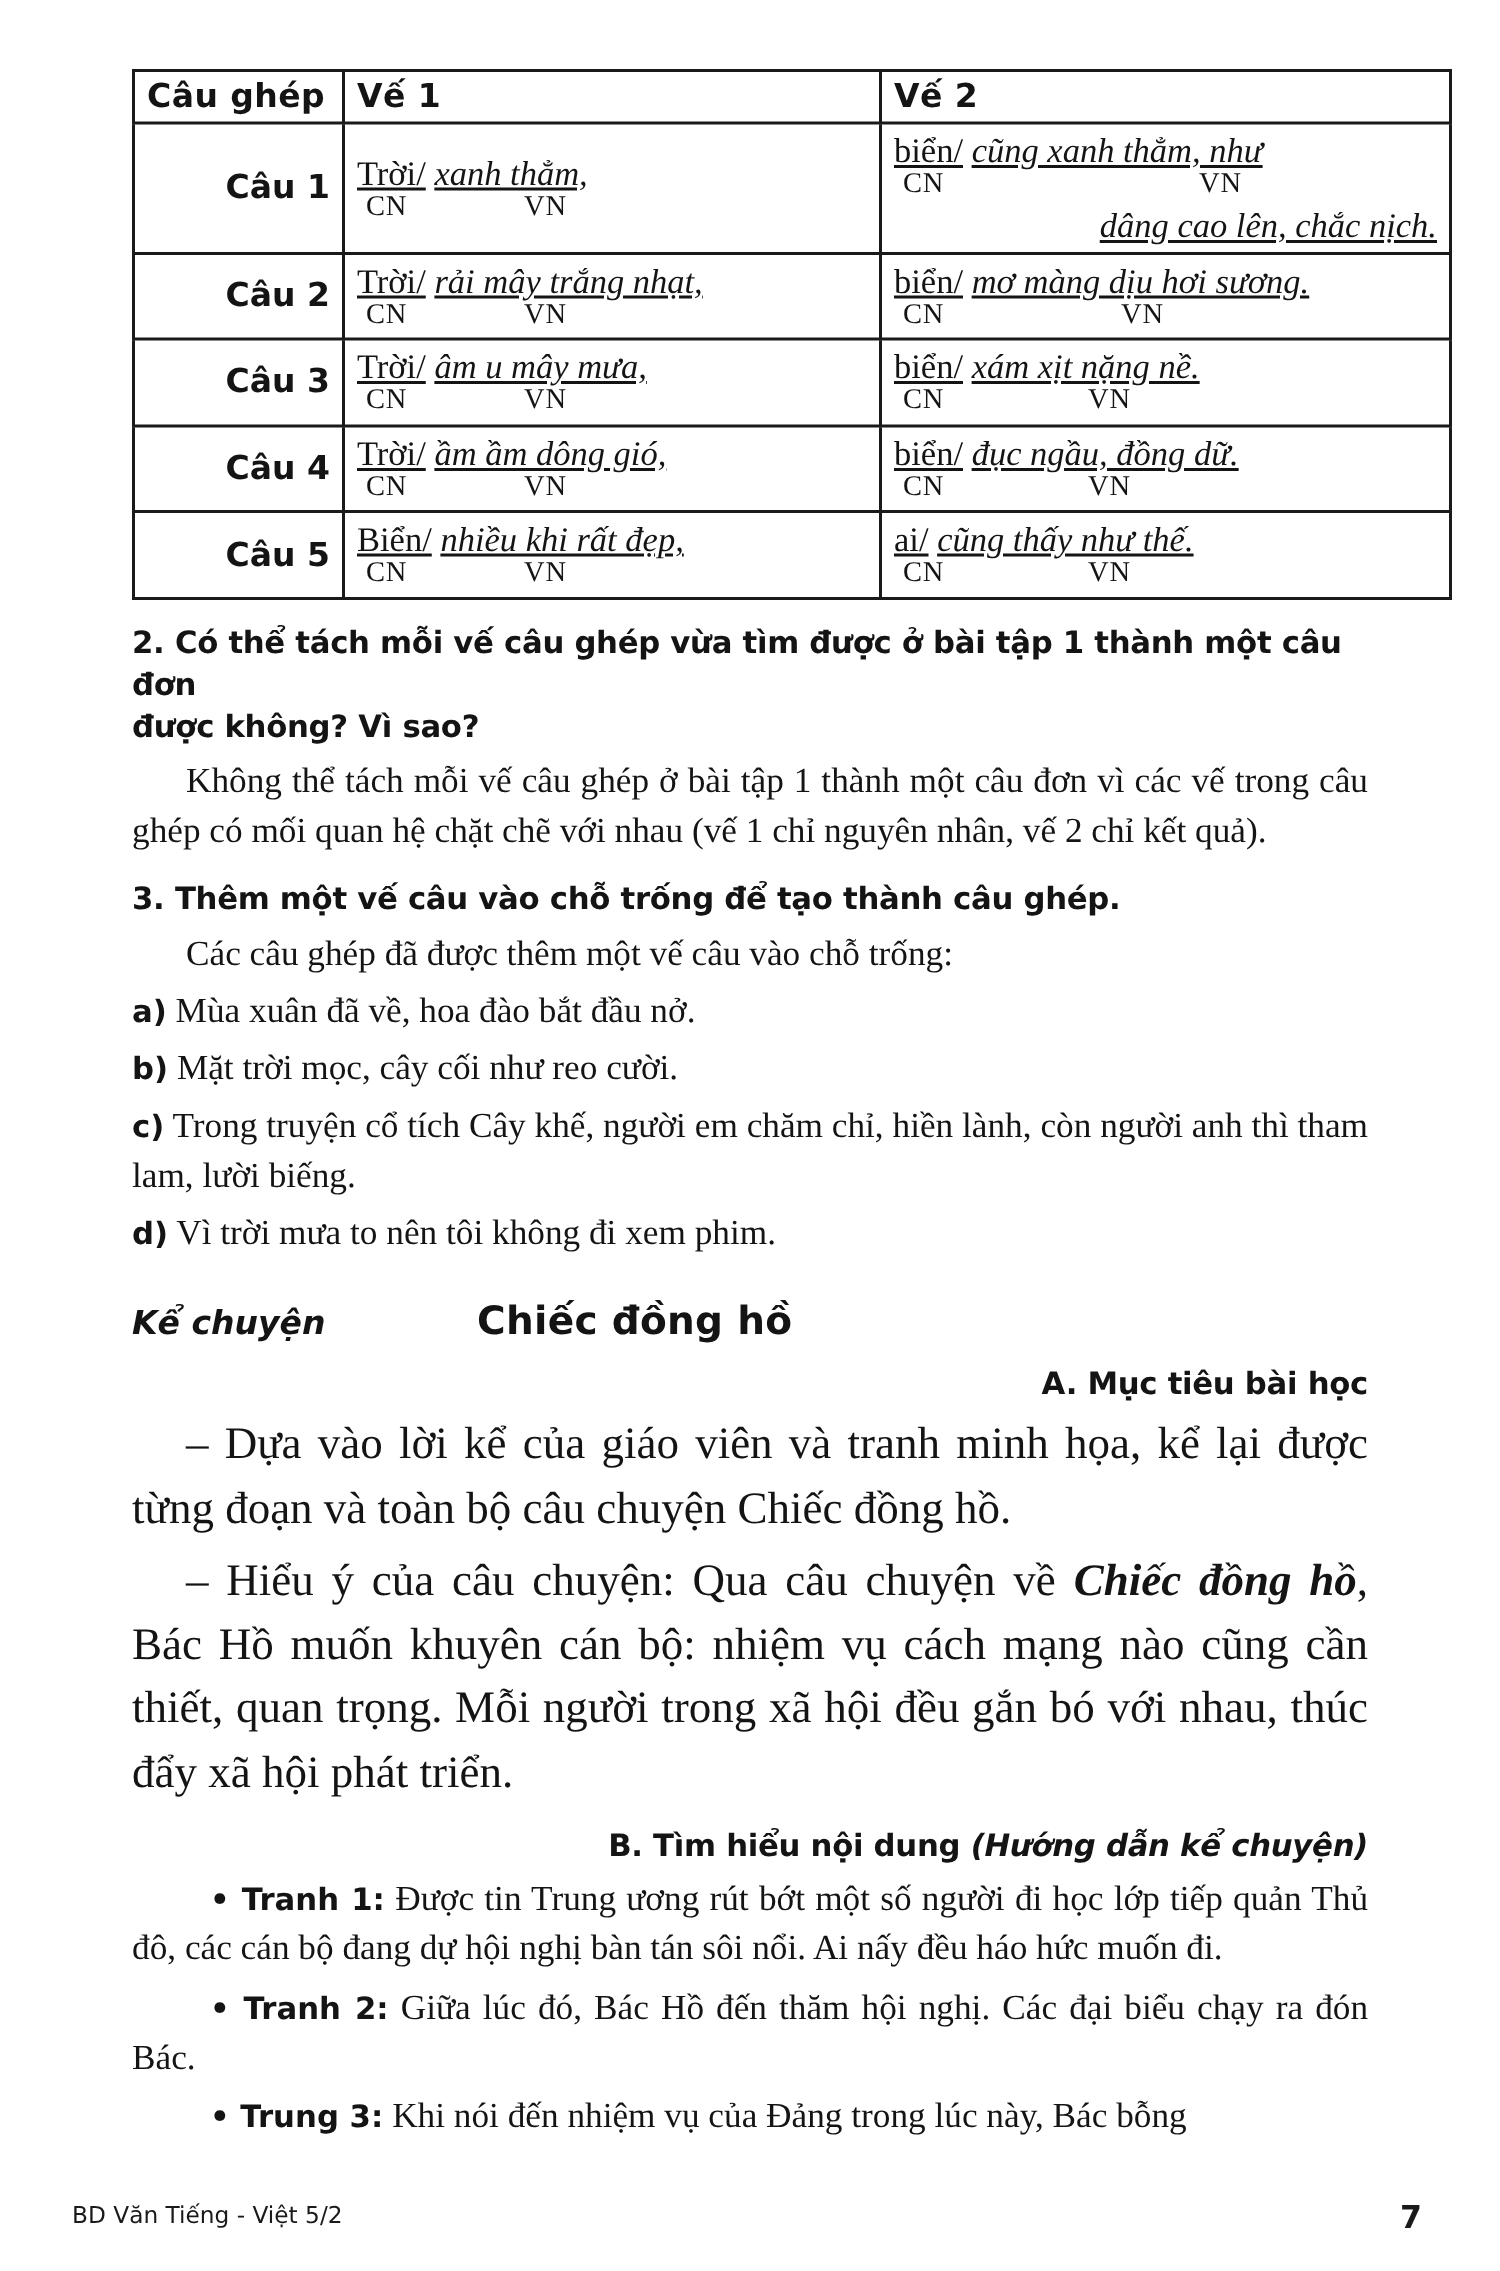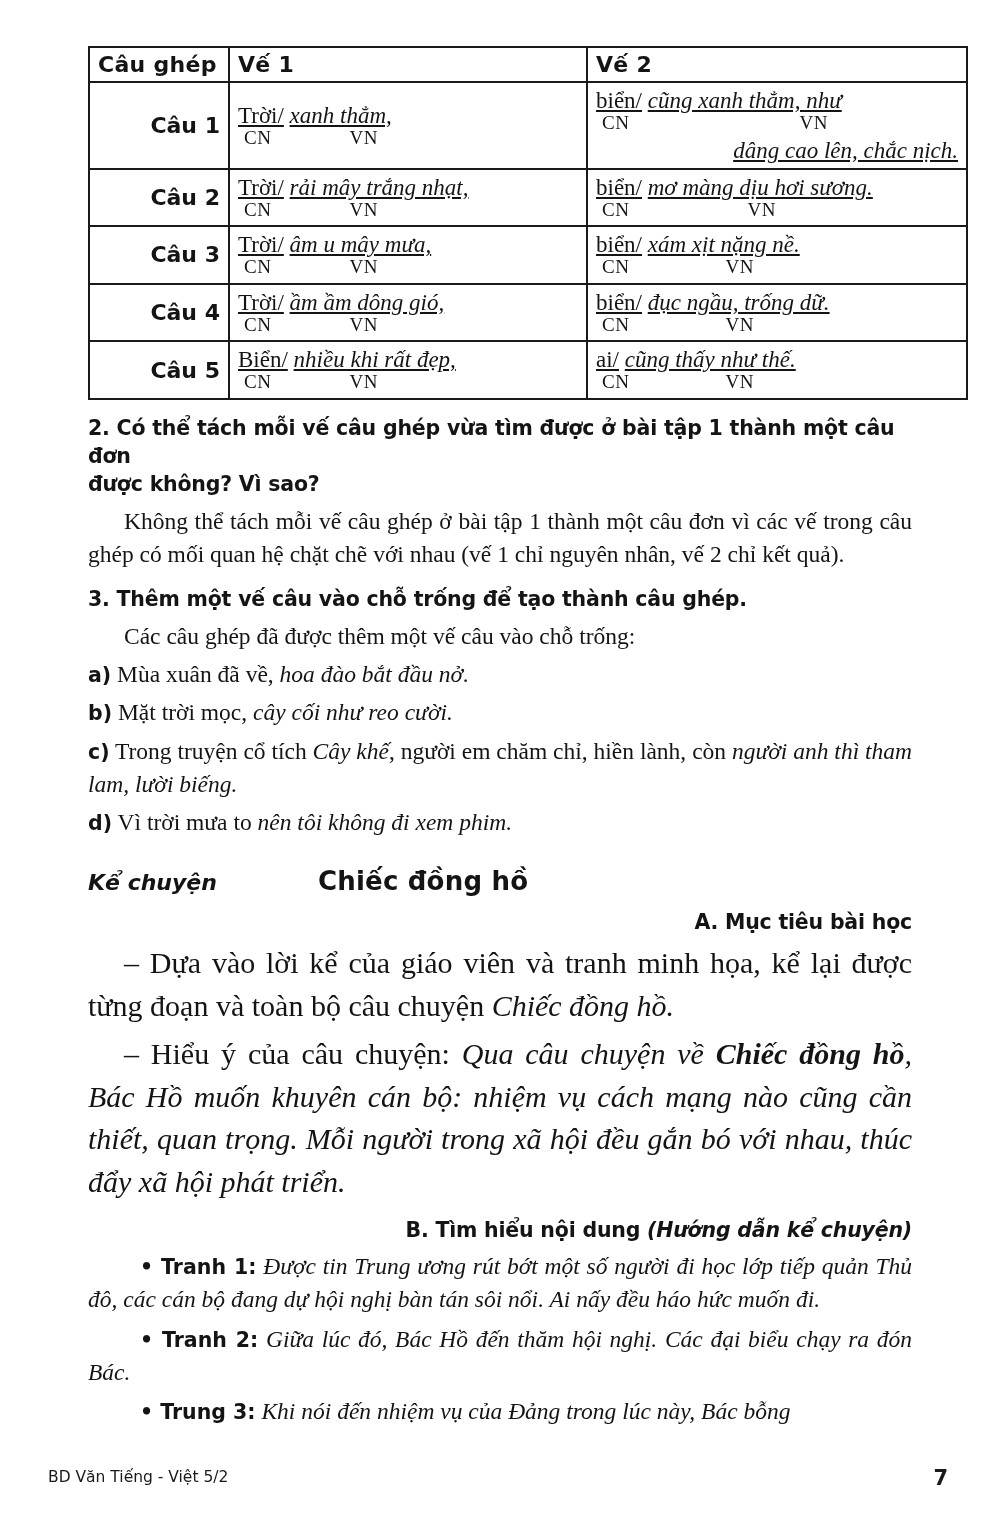--- a/index.html
+++ b/index.html
@@ -101,21 +101,21 @@
     margin-top: 14px;
     letter-spacing: -0.2px;
   }
   p.body {
     font-size: 23.5px;
     line-height: 1.42;
     margin: 6px 0 0 0;
     text-align: justify;
     text-indent: 36px;
   }
-  .it { font-style: italic; }
+  .it { }
   .bditalic { font-family: "Liberation Serif", serif; font-weight: bold; font-style: italic; }
 
   .lettered {
     font-size: 23.5px;
     line-height: 1.42;
     margin: 5px 0 0 0;
     text-align: justify;
     text-indent: 0;
   }
   .lettered .lbl {
@@ -241,21 +241,21 @@
           </td>
         </tr>
 
         <tr>
           <td class="col-a rowlabel">Câu 4</td>
           <td class="col-b cellbox">
             <div class="clause"><span class="sub">Trời/</span> <span class="pred">ầm ầm dông gió,</span></div>
             <div class="tags"><span class="cn" style="margin-left:6px">CN</span><span class="vn" style="margin-left:78px">VN</span></div>
           </td>
           <td class="col-c cellbox">
-            <div class="clause"><span class="sub">biển/</span> <span class="pred">đục ngầu, trống dữ.</span></div>
+            <div class="clause"><span class="sub">biển/</span> <span class="pred">đục ngầu, đồng dữ.</span></div>
             <div class="tags"><span class="cn" style="margin-left:6px">CN</span><span class="vn" style="margin-left:96px">VN</span></div>
           </td>
         </tr>
 
         <tr>
           <td class="col-a rowlabel">Câu 5</td>
           <td class="col-b cellbox">
             <div class="clause"><span class="sub">Biển/</span> <span class="pred">nhiều khi rất đẹp,</span></div>
             <div class="tags"><span class="cn" style="margin-left:6px">CN</span><span class="vn" style="margin-left:78px">VN</span></div>
           </td>

